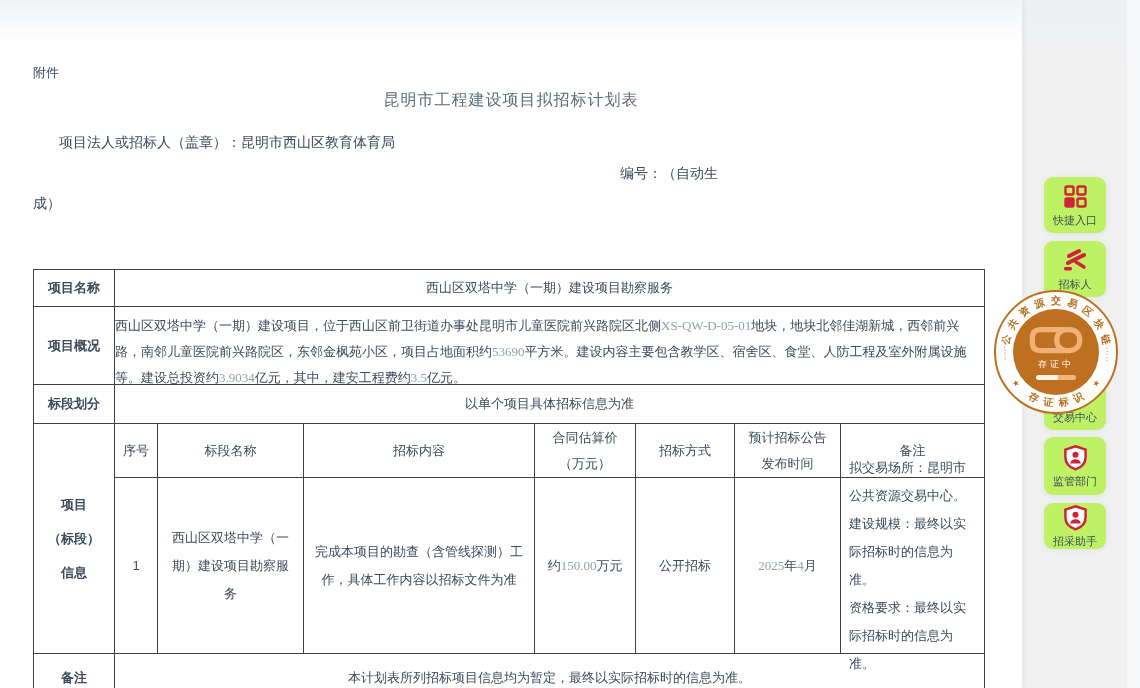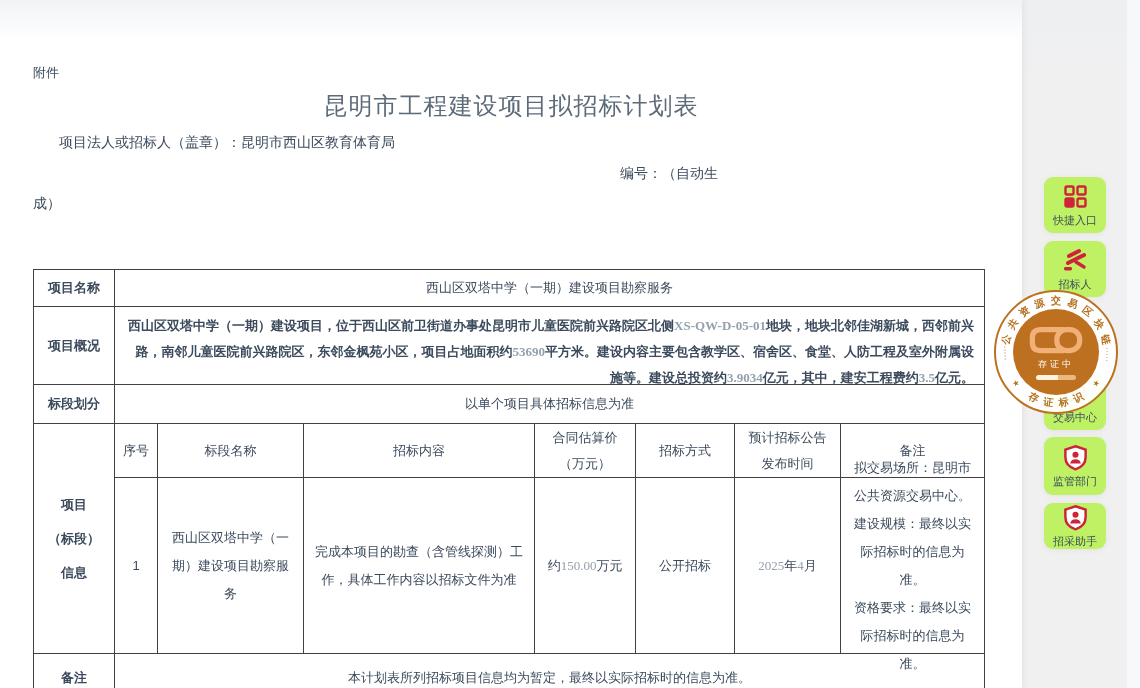--- a/index.html
+++ b/index.html
@@ -12,55 +12,55 @@
   
   .document{
     position:absolute;left:0;top:0;width:1022px;height:688px;
     background:linear-gradient(#f1f3f6 0,#ffffff 40px);
     box-shadow:2px 0 6px rgba(0,0,0,.05);
   }
   .attachment{position:absolute;left:33px;top:64px;font-size:13px;}
   .doc-title{
     position:absolute;left:0;top:90px;width:1022px;text-align:center;
     font-family:"Liberation Serif","DejaVu Serif",serif;
-    font-size:24px;letter-spacing:1px;color:#5d6b79;
+    font-size:16px;letter-spacing:1px;color:#5d6b79;
   }
   .legal-line{position:absolute;left:59px;top:134px;font-size:14px;}
   .serial-line1{position:absolute;left:620px;top:165px;font-size:14px;}
   .serial-line2{position:absolute;left:33px;top:195px;font-size:14px;}
 
   
   .tbl{position:absolute;left:33px;top:232px;width:950px;border:1px solid #414141;font-size:13px;margin-top:37px;}
   .trow{display:flex;border-top:1px solid #414141;}
   .trow:first-child{border-top:none;}
   .lcell{
     width:80px;flex:0 0 80px;display:flex;flex-direction:column;
     align-items:center;justify-content:center;font-weight:bold;text-align:center;
   }
   .vcell{flex:1;border-left:1px solid #414141;display:flex;align-items:center;justify-content:center;}
   .vcell.center{text-align:center;}
-  .vcell.para{display:block;padding:6px 10px;line-height:26px;text-align:right;font-weight:bold;}
+  .vcell.para{display:block;padding:6px 0;line-height:26px;text-align:left;}
   .num{font-family:"Liberation Serif","DejaVu Serif",serif;color:#94a0ac;}
   .lcell .llines{line-height:34px;}
 
   .subtbl{flex:1;border-left:1px solid #414141;display:flex;flex-direction:column;}
   .shead{display:flex;height:54px;border-bottom:1px solid #414141;}
   .sdata{display:flex;height:175px;}
   .scol{display:flex;flex-direction:column;align-items:center;justify-content:center;
         border-left:1px solid #414141;text-align:center;line-height:26px;}
   .scol:first-child{border-left:none;}
   .c-seq{flex:0 0 42px;}
   .c-name{flex:0 0 145px;}
   .c-content{flex:0 0 230px;}
   .c-price{flex:0 0 100px;}
   .c-method{flex:0 0 98px;}
   .c-time{flex:0 0 105px;}
   .c-remark{flex:1;}
   .wrap2{padding:0 10px;line-height:28px;}
-  .remark-cell{align-items:flex-start;justify-content:center;padding:0 8px;text-align:center;}
+  .remark-cell{align-items:flex-start;justify-content:center;padding:0 8px;text-align:left;}
   .remark-cell div{line-height:28px;}
   .hl2:empty{display:none;}
 
   
   .side-card{
     position:absolute;left:1044px;width:62px;background:#bef264;border-radius:9px;
     box-shadow:0 1px 6px rgba(0,0,0,.06);display:flex;flex-direction:column;
     align-items:center;justify-content:center;gap:3px;z-index:10;cursor:pointer;
   }
   .side-label{font-size:11px;color:#3c4b5c;white-space:nowrap;}

